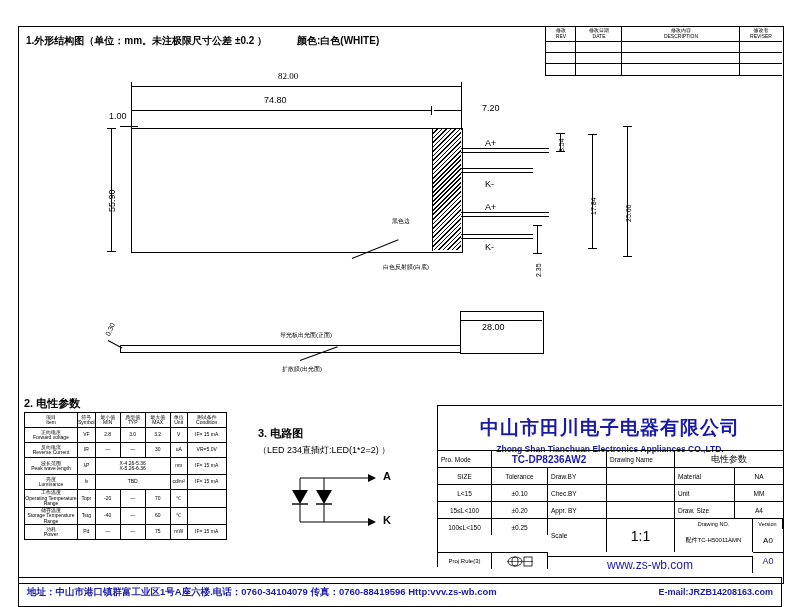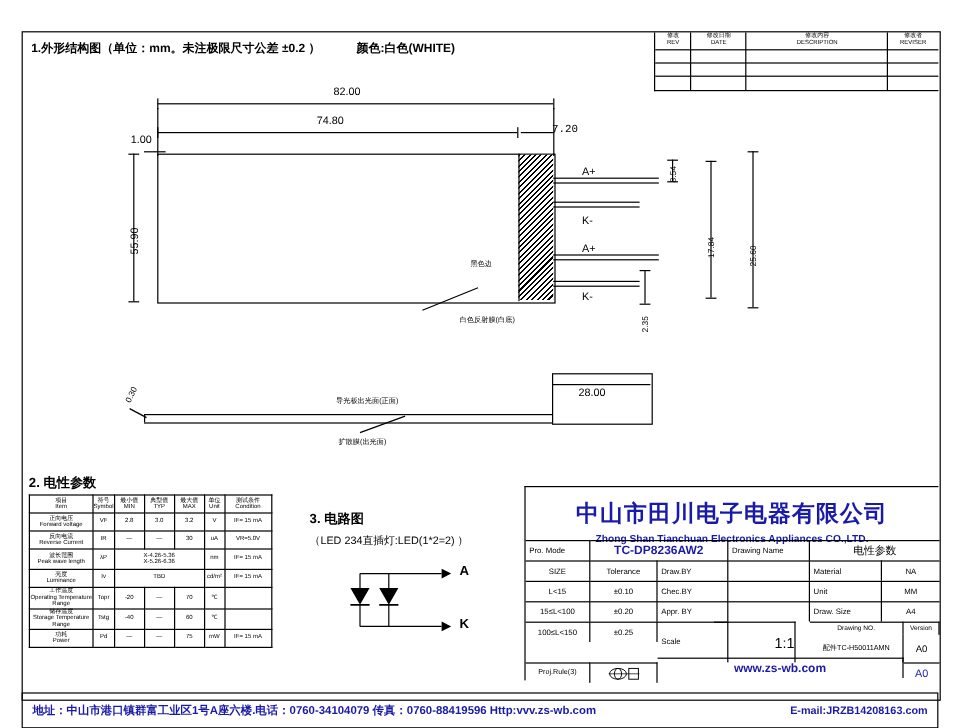--- a/index.html
+++ b/index.html
@@ -83,31 +83,31 @@
   </div>
 
   <div class="body-outline" style="left:131px;top:128px;width:330px;height:123px;"></div>
 
   <div class="black-edge" style="left:432px;top:129px;width:29px;height:121px;background:repeating-linear-gradient(135deg,#000 0 1.2px,#fff 1.2px 3.2px);"></div>
   <div class="ln vt" style="left:432px;top:128px;height:123px;"></div>
 
   <div class="ln hz" style="left:131px;top:86px;width:330px;"></div>
   <div class="ln vt" style="left:131px;top:82px;height:9px;"></div>
   <div class="ln vt" style="left:461px;top:82px;height:9px;"></div>
-  <div class="txt" style="left:278px;top:72px;">82.00</div>
+  <div class="txt" style="left:278px;top:72px;font-family:Liberation Serif, serif;">82.00</div>
   <div class="ln vt" style="left:131px;top:90px;height:40px;"></div>
   <div class="ln vt" style="left:461px;top:90px;height:40px;"></div>
 
   <div class="ln hz" style="left:131px;top:110px;width:300px;"></div>
   <div class="ln vt" style="left:131px;top:106px;height:9px;"></div>
   <div class="ln vt" style="left:431px;top:106px;height:9px;"></div>
   <div class="txt" style="left:264px;top:96px;">74.80</div>
 
   <div class="ln hz" style="left:434px;top:110px;width:28px;"></div>
-  <div class="txt" style="left:460px;top:104px;font-family:Liberation Mono, monospace;">7.20</div>
+  <div class="txt" style="left:482px;top:104px;">7.20</div>
 
   <div class="txt" style="left:109px;top:112px;">1.00</div>
   <div class="ln hz" style="left:120px;top:126px;width:18px;"></div>
 
   <div class="ln vt" style="left:111px;top:128px;height:123px;"></div>
   <div class="ln hz" style="left:107px;top:128px;width:9px;"></div>
   <div class="ln hz" style="left:107px;top:251px;width:9px;"></div>
   <div class="txt rot90" style="left:108px;top:212px;">55.90</div>
 
   <div class="ln hz" style="left:461px;top:148px;width:88px;"></div>
@@ -356,21 +356,21 @@
 
       <div class="g gc br bt" style="left:0;top:68px;width:54px;height:17px;">
           <span>100≤L&lt;150</span>
         </div>
       <div class="g gc br bt" style="left:54px;top:68px;width:56px;height:17px;">
           <span>±0.25</span>
         </div>
       <div class="g br bt" style="left:110px;top:68px;width:59px;height:34px;">
           <span>Scale</span>
         </div>
-      <div class="g gc br bt" style="left:157px;top:68px;width:68px;height:34px;font-size:12px;justify-content:flex-end;">
+      <div class="g gc br bt" style="left:169px;top:68px;width:68px;height:34px;font-size:14px;">
           <span>1:1</span>
         </div>
       <div class="g gc br bt" style="left:237px;top:68px;width:78px;height:11px;font-size:5.5px;">
           <span>Drawing NO.</span>
         </div>
       <div class="g gc br" style="left:237px;top:79px;width:78px;height:23px;font-size:6px;">
           <span>配件TC-H50011AMN</span>
         </div>
       <div class="g gc br bt" style="left:315px;top:68px;width:30px;height:11px;font-size:5.5px;">
           <span>Version</span>
@@ -383,21 +383,21 @@
           <span>Proj.Rule(3)</span>
         </div>
       <div class="g gc br bt" style="left:54px;top:102px;width:56px;height:17px;">
         <svg width="26" height="11" viewBox="0 0 26 11">
             <ellipse cx="8" cy="5.5" rx="7" ry="4.5" fill="none" stroke="#000" stroke-width="0.8"></ellipse>
             <ellipse cx="8" cy="5.5" rx="3" ry="4.5" fill="none" stroke="#000" stroke-width="0.8"></ellipse>
             <line x1="0" y1="5.5" x2="26" y2="5.5" stroke="#000" stroke-width="0.6"></line>
             <rect x="17" y="1" width="8" height="9" fill="none" stroke="#000" stroke-width="0.8"></rect>
           </svg>
       </div>
-      <div class="g gc br bt blue" style="left:110px;top:98px;width:205px;height:17px;font-size:10px;font-weight:bold;">www.zs-wb.com</div>
+      <div class="g gc br bt blue" style="left:110px;top:106px;width:205px;height:17px;font-size:12px;">www.zs-wb.com</div>
       <div class="g gc bt blue" style="left:315px;top:102px;width:30px;height:17px;font-size:9px;">
           <span>A0</span>
         </div>
     </div>
   </div>
 
   <div class="footer">
     <div class="f-left">地址：中山市港口镇群富工业区1号A座六楼.电话：0760-34104079 传真：0760-88419596 Http:vvv.zs-wb.com</div>
     <div class="f-right">E-mail:JRZB14208163.com</div>
   </div>

